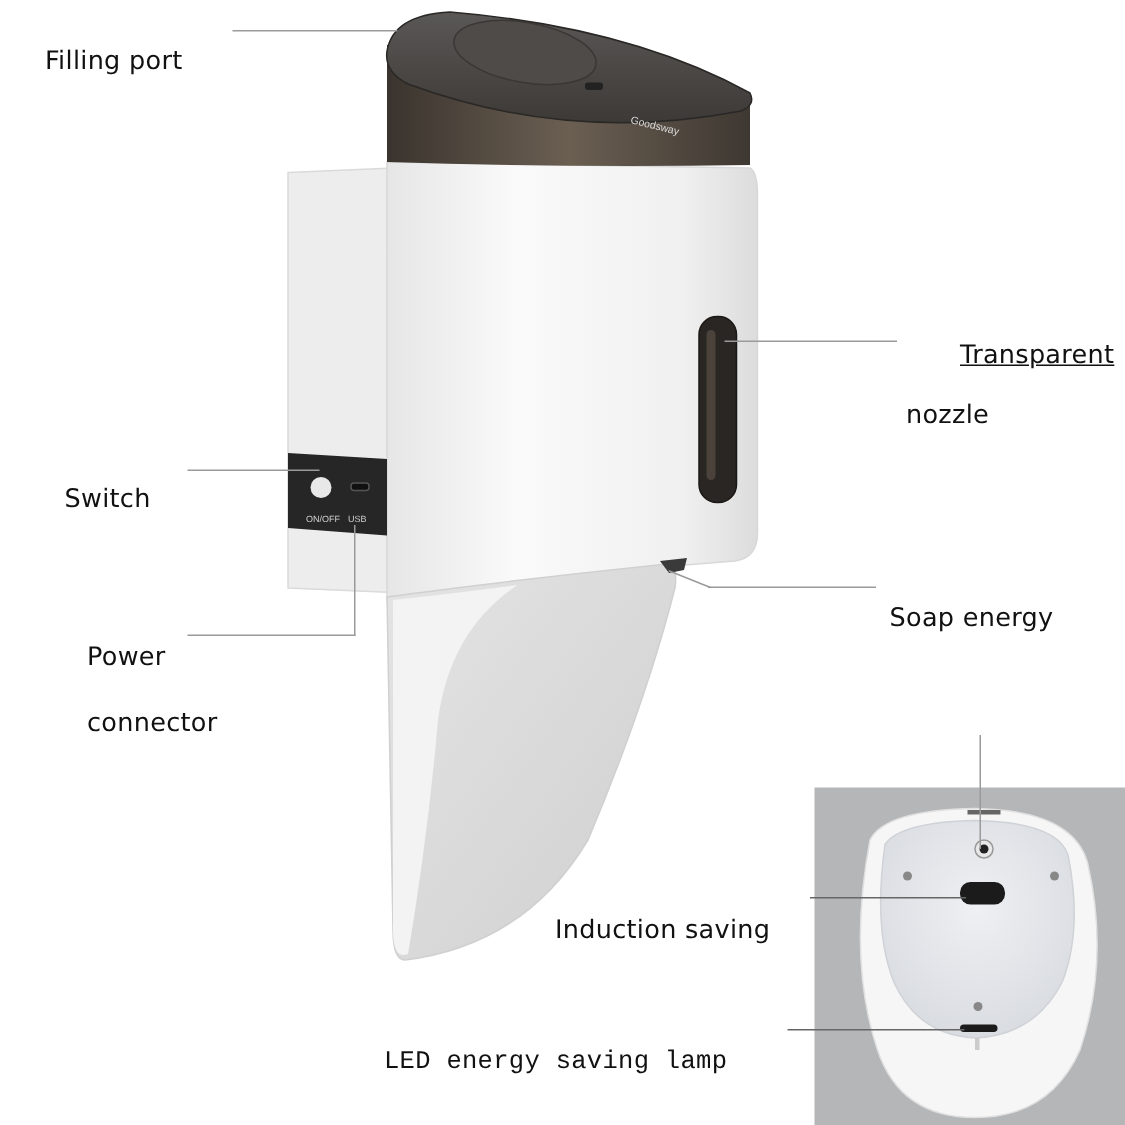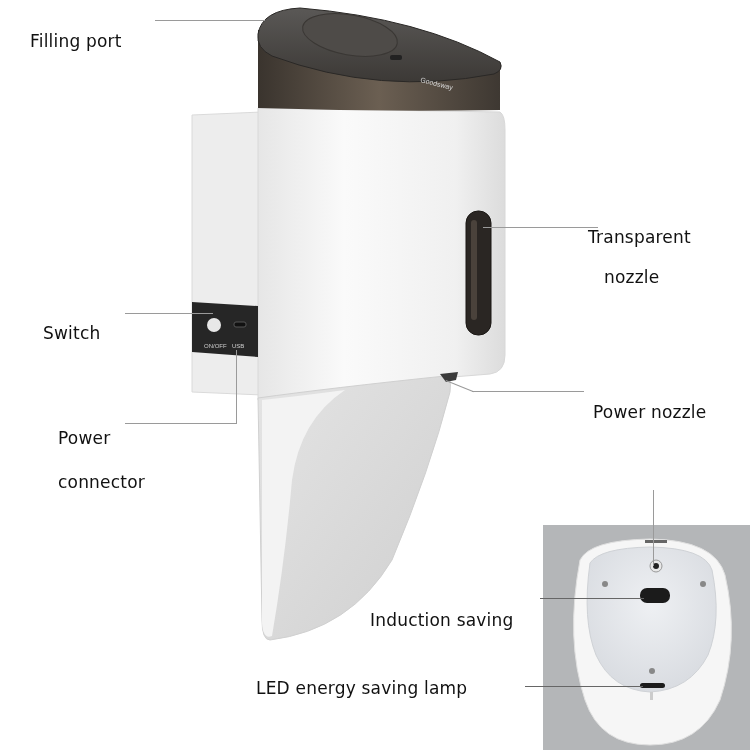--- a/index.html
+++ b/index.html
@@ -102,20 +102,20 @@
 <div class="leader" style="left:125px;top:313px;width:88px;height:1px;"></div>
 <div class="leader" style="left:446px;top:380px;width:30px;height:1px;transform:rotate(22deg);transform-origin:left top;"></div>
 <div class="leader" style="left:472px;top:391px;width:112px;height:1px;"></div>
 <div class="leader" style="left:236px;top:350px;width:1px;height:74px;"></div>
 <div class="leader" style="left:125px;top:423px;width:112px;height:1px;"></div>
 <div class="leader" style="left:653px;top:490px;width:1px;height:76px;"></div>
 <div class="leader" style="left:540px;top:598px;width:104px;height:1px;background:#666;"></div>
 <div class="leader" style="left:525px;top:686px;width:118px;height:1px;background:#666;"></div>
 
 <div class="label" style="left:30px;top:9px;">Filling port</div>
-<div class="label" style="left:588px;top:205px;">Transparent</div>
+<div class="label" style="left:640px;top:205px;text-decoration:underline;">Transparent</div>
 <div class="label" style="left:604px;top:245px;">nozzle</div>
 <div class="label" style="left:43px;top:301px;">Switch</div>
-<div class="label" style="left:593px;top:380px;">Power nozzle</div>
+<div class="label" style="left:593px;top:380px;">Soap energy</div>
 <div class="label" style="left:58px;top:406px;">Power</div>
 <div class="label" style="left:58px;top:450px;">connector</div>
 <div class="label" style="left:370px;top:588px;">Induction saving</div>
-<div class="label" style="left:256px;top:656px;">LED energy saving lamp</div>
+<div class="label" style="left:256px;top:676px;font-family:Liberation Mono, monospace;">LED energy saving lamp</div>
 
 </body></html>

